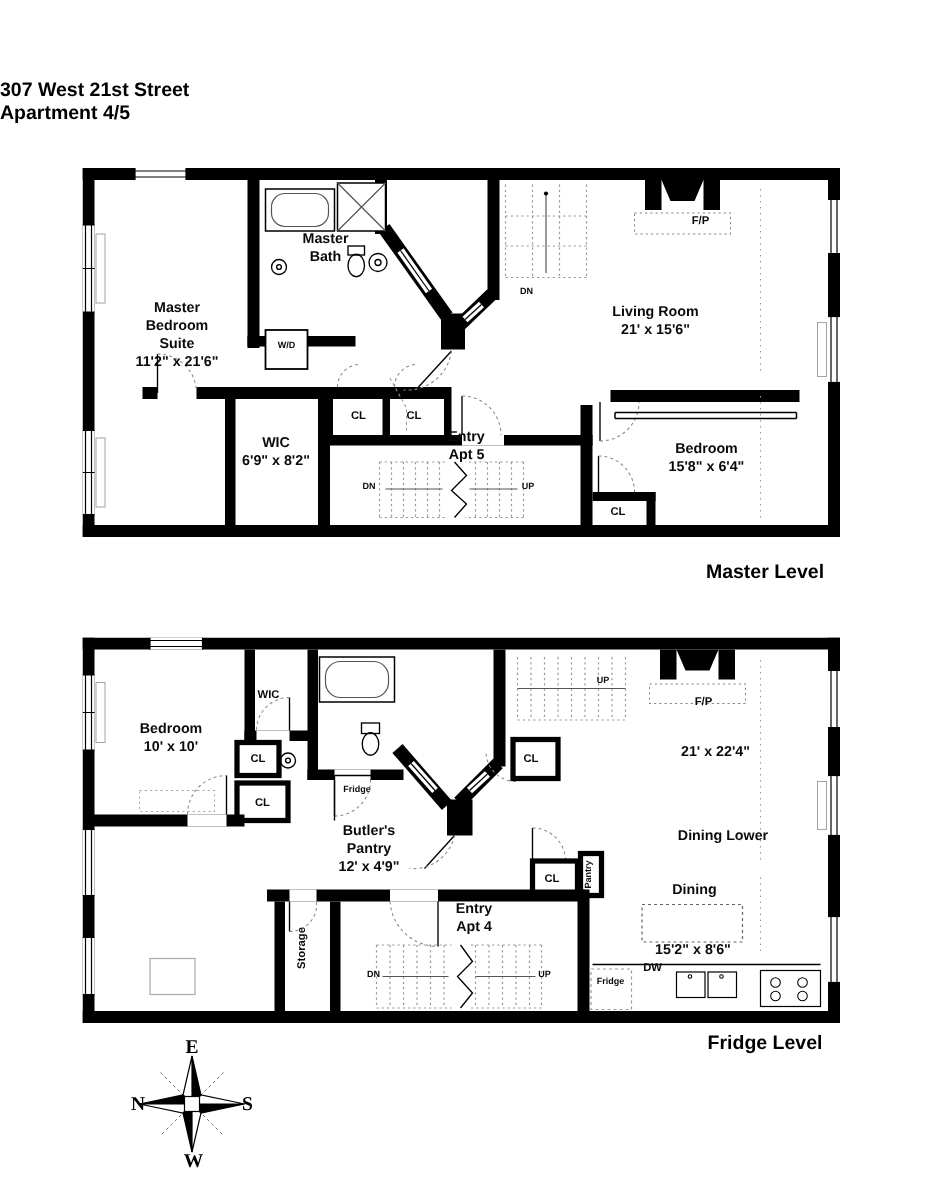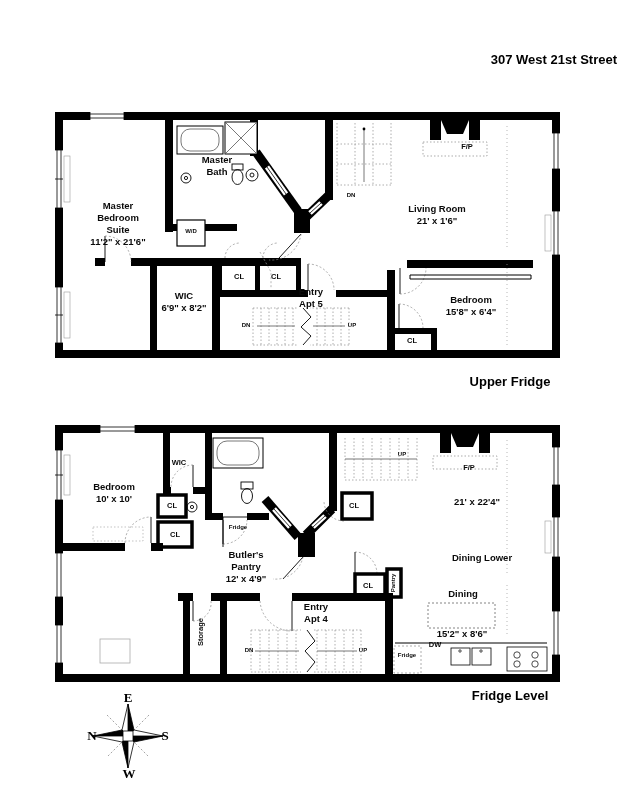--- a/index.html
+++ b/index.html
@@ -1,38 +1,39 @@
 <!DOCTYPE html>
 <html><head>
 <meta charset="utf-8">
 <style>
   html,body{margin:0;padding:0;background:#fff;}
   #stage{position:relative;width:617px;height:800px;background:#fff;overflow:hidden;
          font-family:"Liberation Sans",sans-serif;color:#000;}
-  .title-block{position:absolute;top:52px;left:0;width:617px;text-align:right;
+  .title-block{position:absolute;top:52px;left:0;width:617px;text-align:left;
                font-weight:bold;font-size:13px;line-height:1.18;}
   .plan{position:absolute;}
   .plan svg{position:absolute;left:0;top:0;}
   .lbl{position:absolute;transform:translate(-50%,-50%);font-weight:bold;font-size:9.5px;
        line-height:1.28;text-align:center;white-space:pre-line;color:#0a0a0a;}
   .lbl.sm{font-size:7.5px;}
   .lbl.xs{font-size:6px;}
   .lbl.vert{transform:translate(-50%,-50%) rotate(-90deg);}
   .caption{position:absolute;transform:translate(-50%,-50%);font-weight:bold;font-size:13px;}
   .compass{position:absolute;left:85px;top:688px;width:86px;height:96px;}
   .compass .pt{position:absolute;transform:translate(-50%,-50%);
                font-family:"Liberation Serif",serif;font-weight:bold;font-size:13px;}
 </style>
 </head>
 <body>
 
 <div id="stage">
 
   <div class="title-block">
     <div>307 West 21st Street</div>
+    <div>Apartment 4/5</div>
   </div>
 
   <div class="plan" style="left:55px;top:112px;width:505px;height:246px;">
     <svg viewBox="0 0 505 246" width="505" height="246">
 
       <g fill="#000">
         <rect x="0" y="0" width="505" height="8"></rect>
         <rect x="0" y="238" width="505" height="8"></rect>
         <rect x="0" y="0" width="8" height="246"></rect>
         <rect x="497" y="0" width="8" height="246"></rect>
@@ -196,37 +197,37 @@
     </svg>
 
     <div class="lbl" style="left:63px;top:112px">Master
 Bedroom
 Suite
 11'2" x 21'6"</div>
     <div class="lbl" style="left:162px;top:54px">Master
 Bath</div>
     <div class="lbl xs" style="left:136px;top:120px">W/D</div>
     <div class="lbl" style="left:382px;top:103px">Living Room
-21' x 1'6"</div>
+21' x 15'6"</div>
     <div class="lbl sm" style="left:412px;top:35px">F/P</div>
     <div class="lbl xs" style="left:296px;top:84px">DN</div>
     <div class="lbl" style="left:129px;top:190px">WIC
 6'9" x 8'2"</div>
     <div class="lbl sm" style="left:184px;top:165px">CL</div>
     <div class="lbl sm" style="left:221px;top:165px">CL</div>
     <div class="lbl" style="left:256px;top:186px">Entry
 Apt 5</div>
     <div class="lbl xs" style="left:191px;top:214px">DN</div>
     <div class="lbl xs" style="left:297px;top:214px">UP</div>
     <div class="lbl" style="left:416px;top:194px">Bedroom
 15'8" x 6'4"</div>
     <div class="lbl sm" style="left:357px;top:229px">CL</div>
   </div>
 
-  <div class="caption" style="left:510px;top:381px">Upper Fridge</div>
+  <div class="caption" style="left:510px;top:381px">Master Level</div>
 
   <div class="plan" style="left:55px;top:425px;width:505px;height:257px;">
     <svg viewBox="0 0 505 257" width="505" height="257">
       <g fill="#000">
         <rect x="0" y="0" width="505" height="8"></rect>
         <rect x="0" y="249" width="505" height="8"></rect>
         <rect x="0" y="0" width="8" height="257"></rect>
         <rect x="497" y="0" width="8" height="257"></rect>
       </g>
       <g stroke="#000" stroke-width="0.8">

